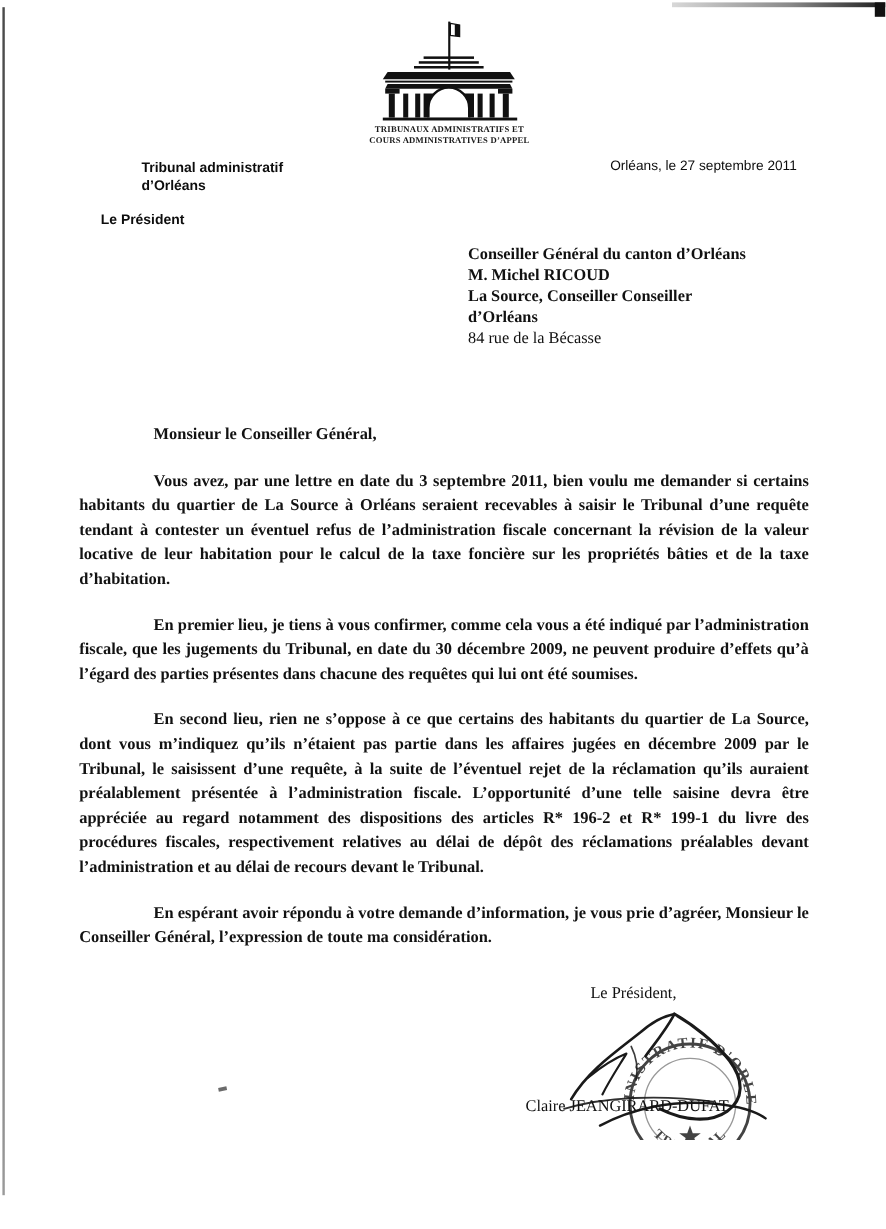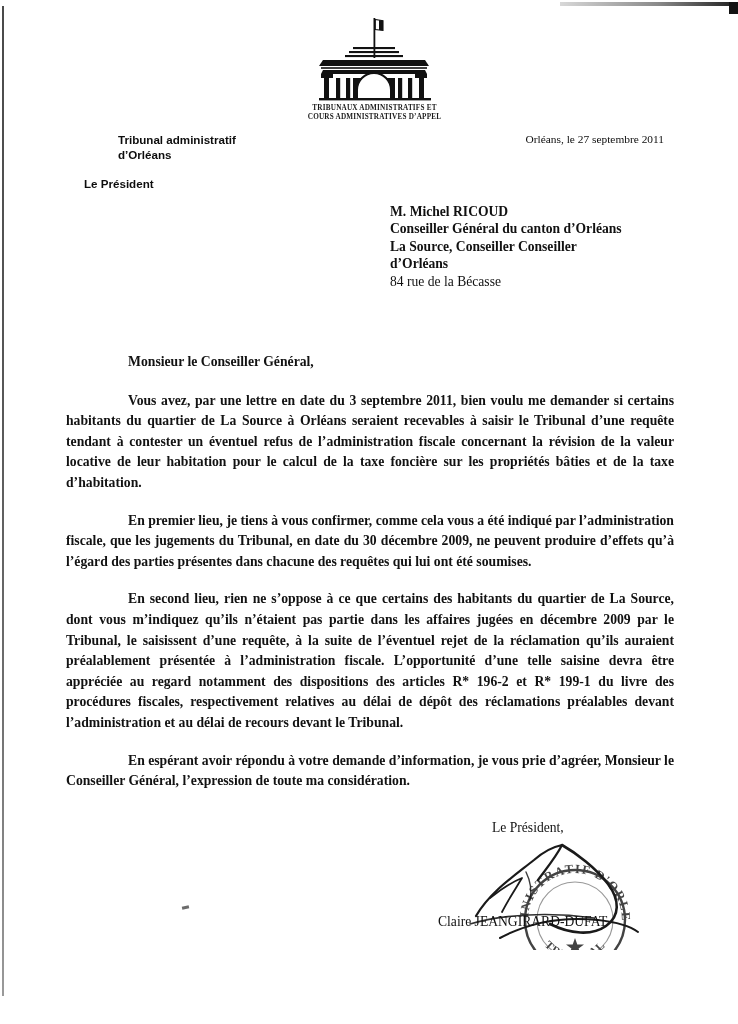--- a/index.html
+++ b/index.html
@@ -81,21 +81,21 @@
   }
   .sender {
     font-family: "Liberation Sans", sans-serif;
     font-weight: 700;
     font-size: 11.6px;
     line-height: 15px;
     color: #0d0d0d;
     margin-left: 34px;
   }
   .date-line {
-    font-family: Liberation Serif, serif;
+    font-family: Liberation Sans, sans-serif;
     font-size: 11.4px;
     line-height: 15px;
     color: #0d0d0d;
     padding-right: 28px;
     white-space: nowrap;
   }
   .role-line {
     position: absolute;
     left: 84px;
     top: 177px;
@@ -224,22 +224,22 @@
   <div class="header-row">
     <div class="sender">
       <div>Tribunal administratif</div>
       <div>d’Orléans</div>
     </div>
     <div class="date-line">Orléans, le 27 septembre 2011</div>
   </div>
   <div class="role-line">Le Président</div>
 
   <div class="recipient">
+    <div class="bold">Conseiller Général du canton d’Orléans</div>
     <div class="bold">M. Michel RICOUD</div>
-    <div class="bold">Conseiller Général du canton d’Orléans</div>
     <div class="bold">La Source, Conseiller Conseiller</div>
     <div class="bold">d’Orléans</div>
     <div>84 rue de la Bécasse</div>
   </div>
 
   <div class="body">
     <p class="salutation">Monsieur le Conseiller Général,</p>
     <p class="para">Vous avez, par une lettre en date du 3 septembre 2011, bien voulu me demander si certains habitants du quartier de La Source à Orléans seraient recevables à saisir le Tribunal d’une requête tendant à contester un éventuel refus de l’administration fiscale concernant la révision de la valeur locative de leur habitation pour le calcul de la taxe foncière sur les propriétés bâties et de la taxe d’habitation.</p>
     <p class="para">En premier lieu, je tiens à vous confirmer, comme cela vous a été indiqué par l’administration fiscale, que les jugements du Tribunal, en date du 30 décembre 2009, ne peuvent produire d’effets qu’à l’égard des parties présentes dans chacune des requêtes qui lui ont été soumises.</p>
     <p class="para">En second lieu, rien ne s’oppose à ce que certains des habitants du quartier de La Source, dont vous m’indiquez qu’ils n’étaient pas partie dans les affaires jugées en décembre 2009 par le Tribunal, le saisissent d’une requête, à la suite de l’éventuel rejet de la réclamation qu’ils auraient préalablement présentée à l’administration fiscale. L’opportunité d’une telle saisine devra être appréciée au regard notamment des dispositions des articles R* 196-2 et R* 199-1 du livre des procédures fiscales, respectivement relatives au délai de dépôt des réclamations préalables devant l’administration et au délai de recours devant le Tribunal.</p>

